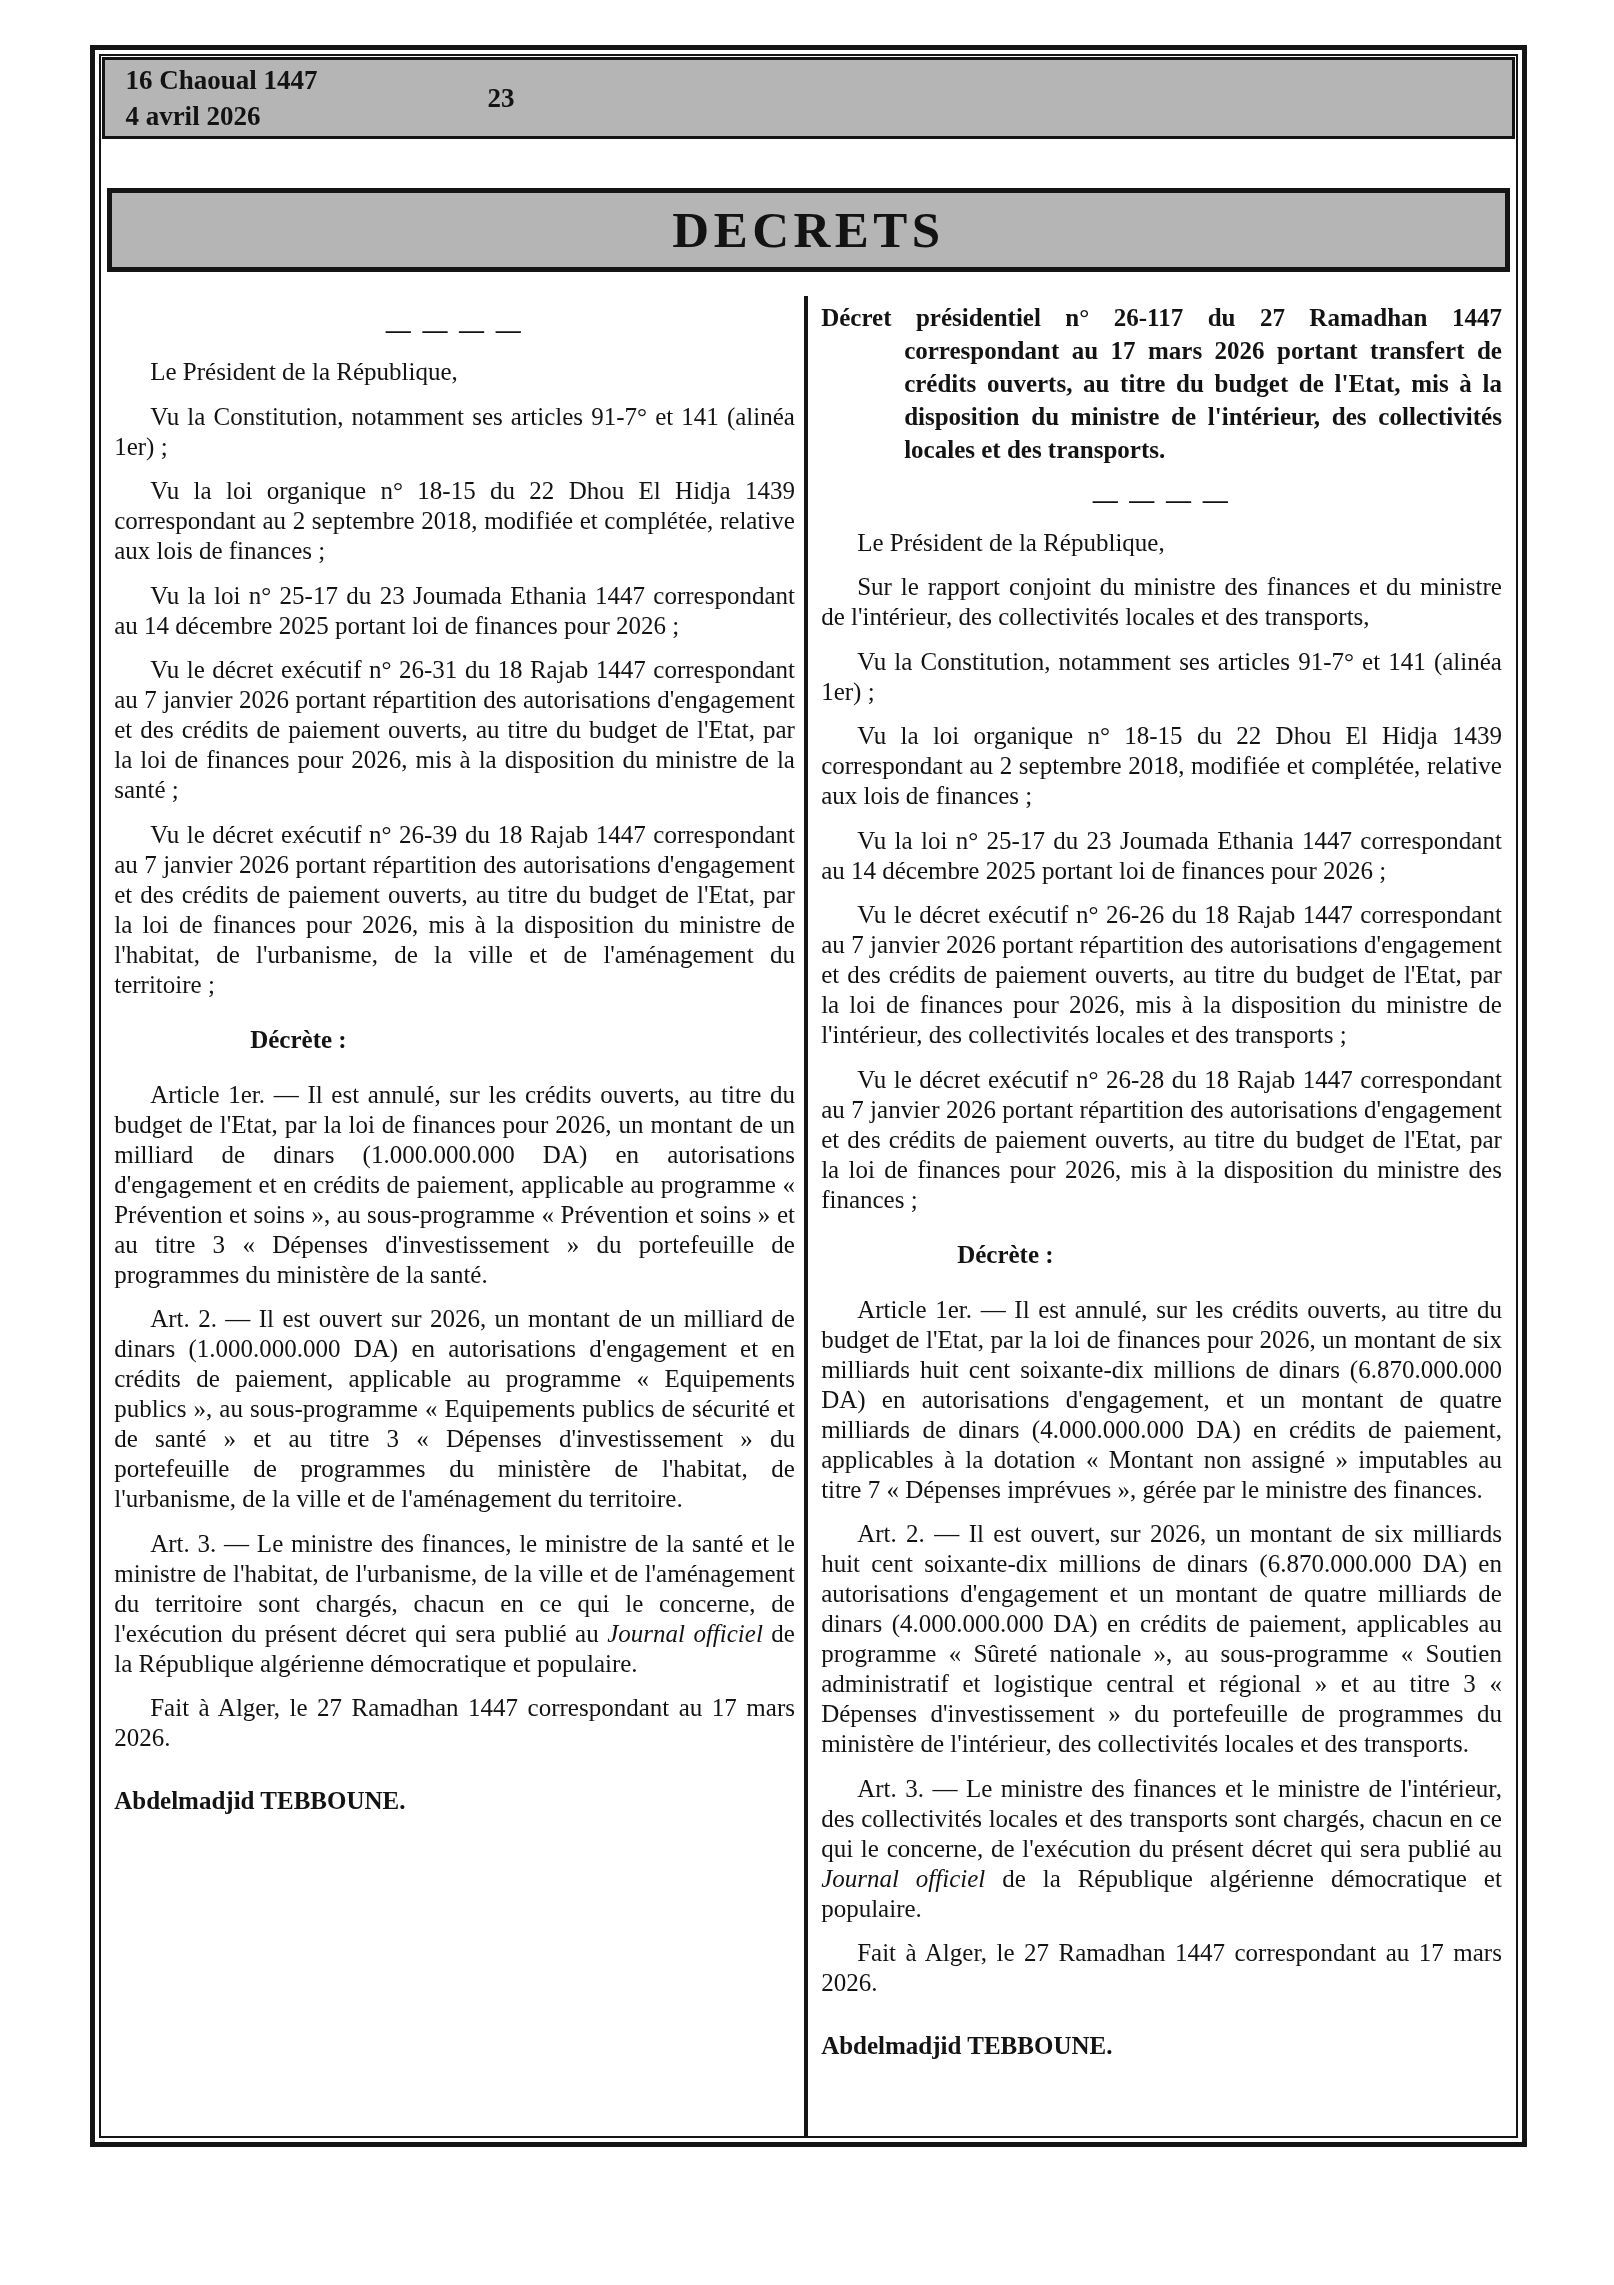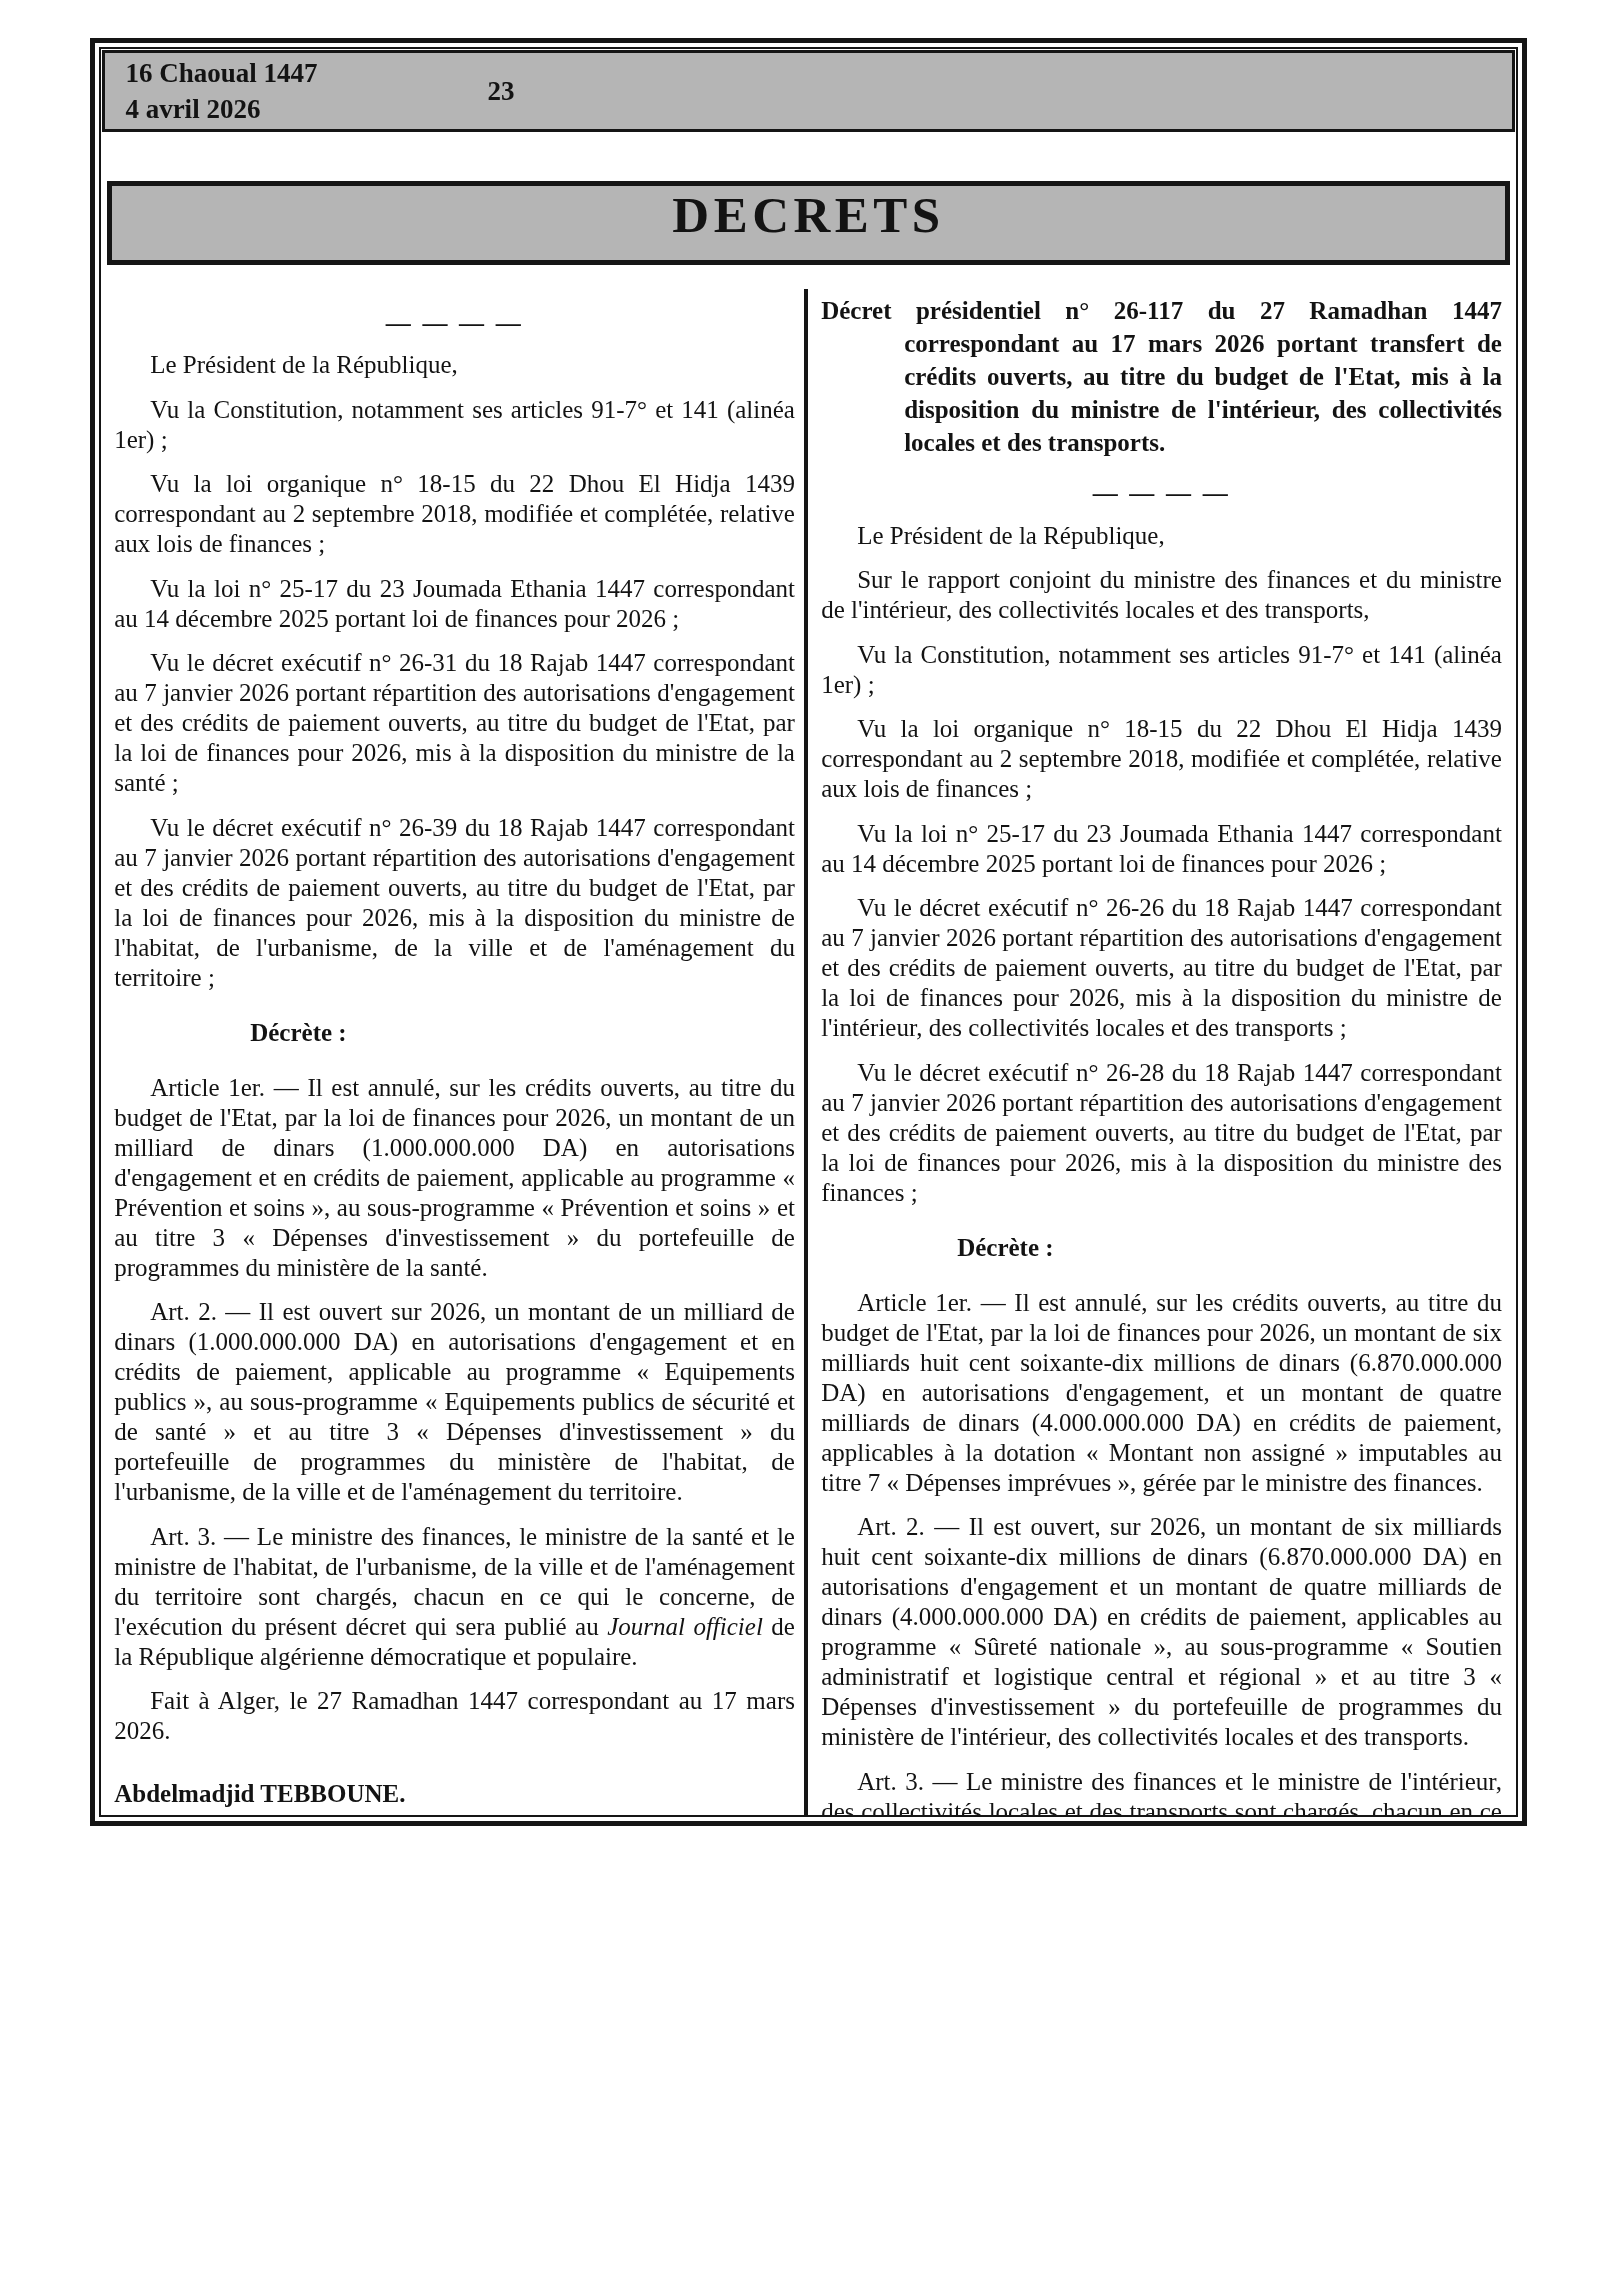--- a/index.html
+++ b/index.html
@@ -1,40 +1,40 @@
 <!DOCTYPE html>
 <html style="--bar-gray: #b5b5b5;font-size:14.5px"><head>
 <meta charset="utf-8">
 <style>
   html,body { margin:0; padding:0; background:#ffffff; }
   .page {
     position:relative; width:1615px; height:2285px; background:#ffffff;
     font-family:"Liberation Serif","DejaVu Serif",serif; color:#131313;
   }
   .frame-outer {
-    position:absolute; left:90px; top:38px; width:1437px; height:1788px;
+    position:absolute; left:90px; top:45px; width:1437px; height:2102px;
     border:5.4px solid #151515; box-sizing:border-box;
   }
   .frame-inner {
     position:absolute; inset:3.6px; border:2.7px solid #151515; box-sizing:border-box;
   }
   .content { height:100%; display:flex; flex-direction:column; box-sizing:border-box; }
 
   .header-bar {
     margin:1.8px; border:3.6px solid #151515; background:var(--bar-gray,#b5b5b5);
     height:76px; display:flex; align-items:center; padding:0 25px 0 20px;
     box-sizing:content-box; flex:0 0 auto;
   }
   .hdr-left { width:280px; font-size:27px; font-weight:bold; line-height:36px; }
   .hdr-center { flex:1; text-align:center; font-size:28px; font-weight:bold; letter-spacing:0.5px; }
   .hdr-right { width:109px; text-align:right; font-size:27px; font-weight:bold; }
 
   .banner {
     margin:47px 6px 0; border:5.4px solid #151515; background:var(--bar-gray,#b5b5b5);
-    height:74px; display:flex; align-items:flex-start; justify-content:center; flex:0 0 auto;
+    height:74px; display:flex; align-items:center; justify-content:center; flex:0 0 auto;
   }
   .banner span { font-size:51px; font-weight:bold; letter-spacing:4.5px; }
 
   .columns { flex:1 1 auto; display:flex; margin-top:23.5px; overflow:hidden; min-height:0; }
   .col { flex:1 1 0; padding:0 9px 0 13.6px; box-sizing:border-box; overflow:hidden; }
   .col-right { padding:0 14.5px 0 12.7px; }
   .divider { width:4.5px; background:#151515; flex:0 0 auto; }
 
   .col { font-size:25px; line-height:30px; }
   .blk { margin:14.5px 0; }

